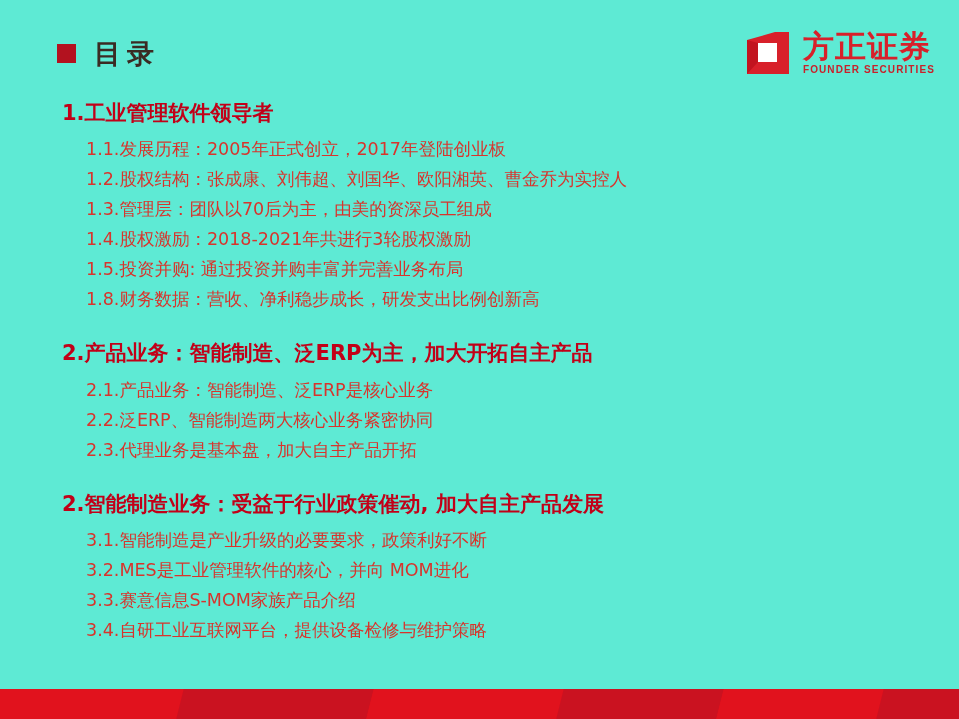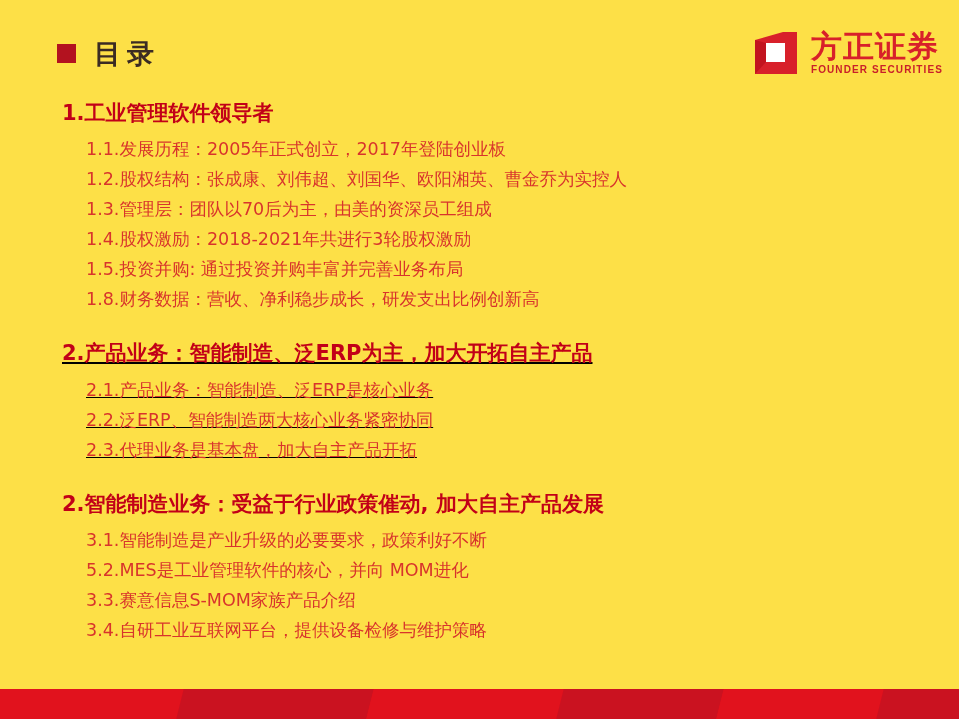--- a/index.html
+++ b/index.html
@@ -7,21 +7,21 @@
     padding: 0;
     background: #ffffff;
   }
   body {
     font-family: "Liberation Sans", "DejaVu Sans", sans-serif;
   }
   .slide {
     position: relative;
     width: 959px;
     height: 719px;
-    background: #fde047;
+    background: #5eead4;
     overflow: hidden;
   }
 
   
   .slide-header {
     position: absolute;
     top: 28px;
     left: 0;
     width: 959px;
     height: 60px;
@@ -46,21 +46,21 @@
     font-weight: 600;
     color: #3b2b23;
     letter-spacing: 6px;
     line-height: 1;
     white-space: nowrap;
   }
 
   
   .logo {
     position: absolute;
-    right: 16px;
+    right: 24px;
     top: 2px;
     display: flex;
     align-items: center;
     gap: 12px;
   }
   .logo-mark {
     width: 46px;
     height: 46px;
     flex: 0 0 auto;
   }
@@ -116,21 +116,21 @@
     font-weight: 400;
     color: #d8342c;
     line-height: 30px;
     white-space: nowrap;
     letter-spacing: 0px;
     margin-left: 24px;
   }
 
   
   .block-1 { margin-bottom: 26px; }
-  .block-2 { margin-bottom: 26px; text-decoration: underline; }
+  .block-2 { margin-bottom: 26px; }
 
   
   .bottom-bar {
     position: absolute;
     left: 0;
     bottom: 0;
     width: 959px;
     height: 30px;
     background: #e1121d;
     overflow: hidden;
@@ -190,21 +190,21 @@
         <div class="toc-item">2.1.产品业务：智能制造、泛ERP是核心业务</div>
         <div class="toc-item">2.2.泛ERP、智能制造两大核心业务紧密协同</div>
         <div class="toc-item">2.3.代理业务是基本盘，加大自主产品开拓</div>
       </div>
     </div>
 
     <div class="toc-section">
       <div class="section-heading">2.智能制造业务：受益于行业政策催动, 加大自主产品发展</div>
       <div class="section-items">
         <div class="toc-item">3.1.智能制造是产业升级的必要要求，政策利好不断</div>
-        <div class="toc-item">5.2.MES是工业管理软件的核心，并向 MOM进化</div>
+        <div class="toc-item">3.2.MES是工业管理软件的核心，并向 MOM进化</div>
         <div class="toc-item">3.3.赛意信息S-MOM家族产品介绍</div>
         <div class="toc-item">3.4.自研工业互联网平台，提供设备检修与维护策略</div>
       </div>
     </div>
 
   </div>
 
   <div class="bottom-bar" id="bottom-bar" style="background: rgb(225, 18, 29);">
       <div class="bar-seg" style="left: -20px; width: 200px; background: rgb(225, 18, 29);"></div>
       <div class="bar-seg" style="left: 180px; width: 190px; background: rgb(202, 18, 32);"></div>

